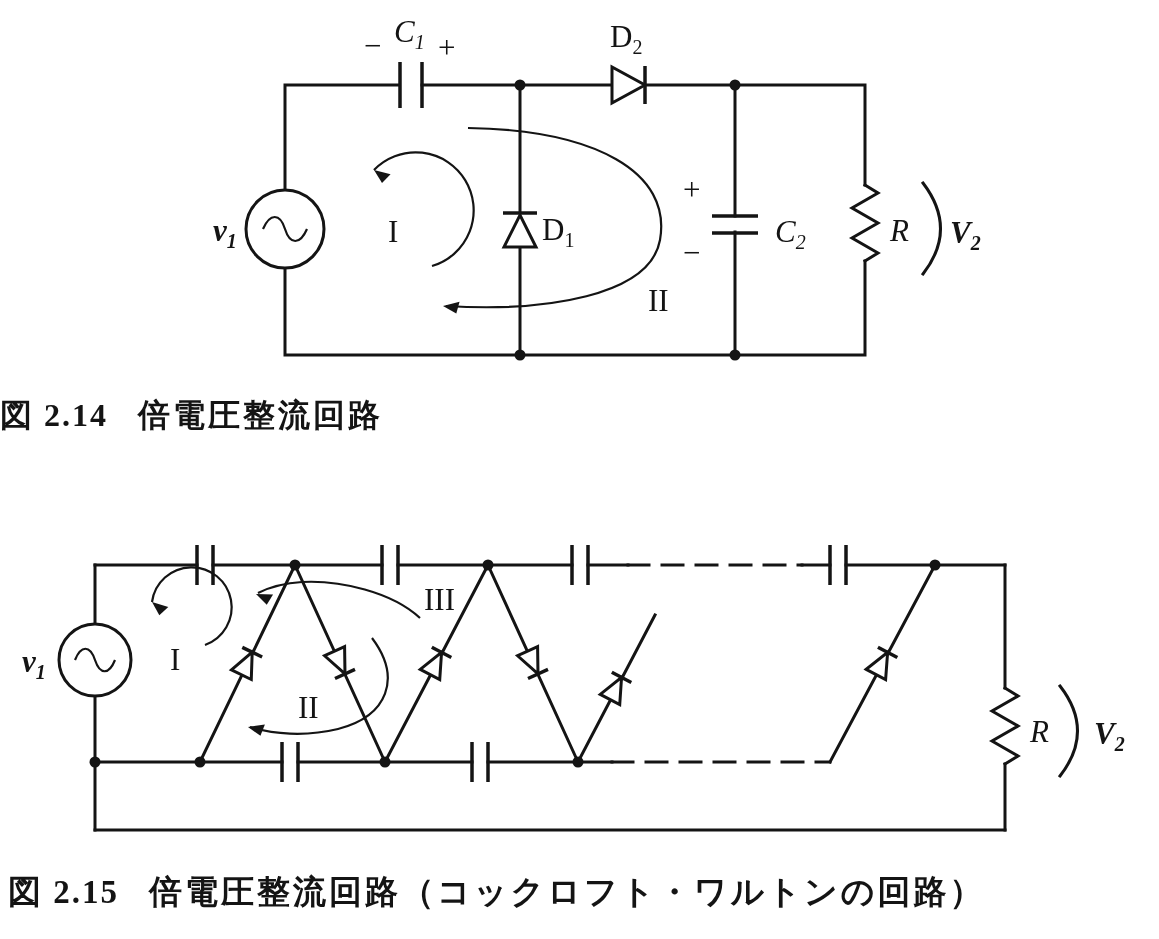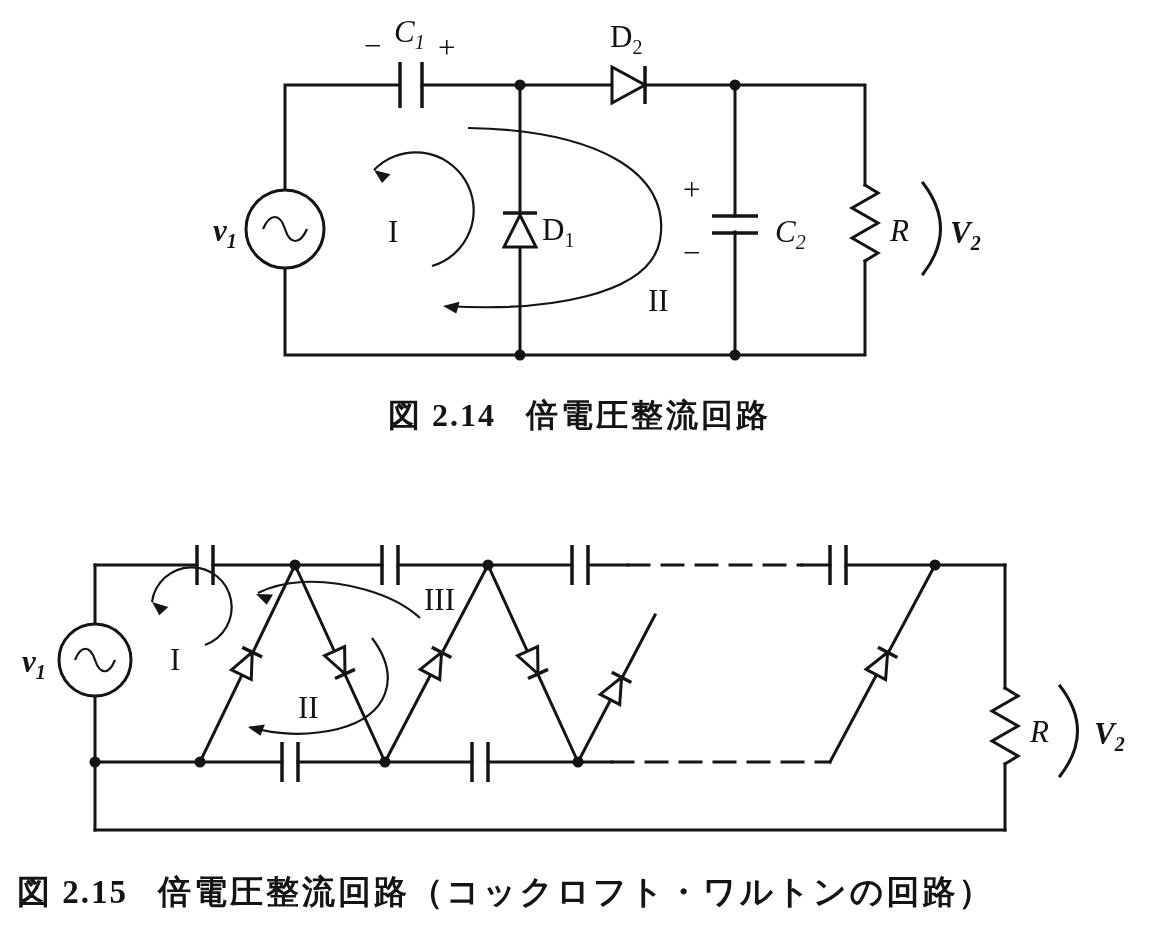--- a/index.html
+++ b/index.html
@@ -22,22 +22,22 @@
   .lbl   { font-family:"Liberation Serif","DejaVu Serif",serif; font-style:italic;
            font-size:31px; fill:var(--ink); }
   .lbl .sub { font-size:20px; }
   .up    { font-style:normal; }
   .bold  { font-weight:bold; }
   .caption {
     position:absolute; width:100%;
     font-weight:bold; color:var(--ink);
     font-family:"Liberation Serif","DejaVu Serif",serif;
   }
-  .caption.center { text-align:center; font-size:32px; }
-  .caption.left   { text-align:left; padding-left:17px; font-size:33px; }
+  .caption.center { font-size:32px; }
+  .caption.left   { text-align:left; padding-left:8px; font-size:33px; }
   .cap-fig { margin-right:30px; letter-spacing:2px; }
   .cap-title { letter-spacing:3px; }
 </style>
 </head>
 <body>
 
 <div class="page">
 
   <svg style="top:0" width="1159" height="460" viewBox="0 0 1159 460">
 

